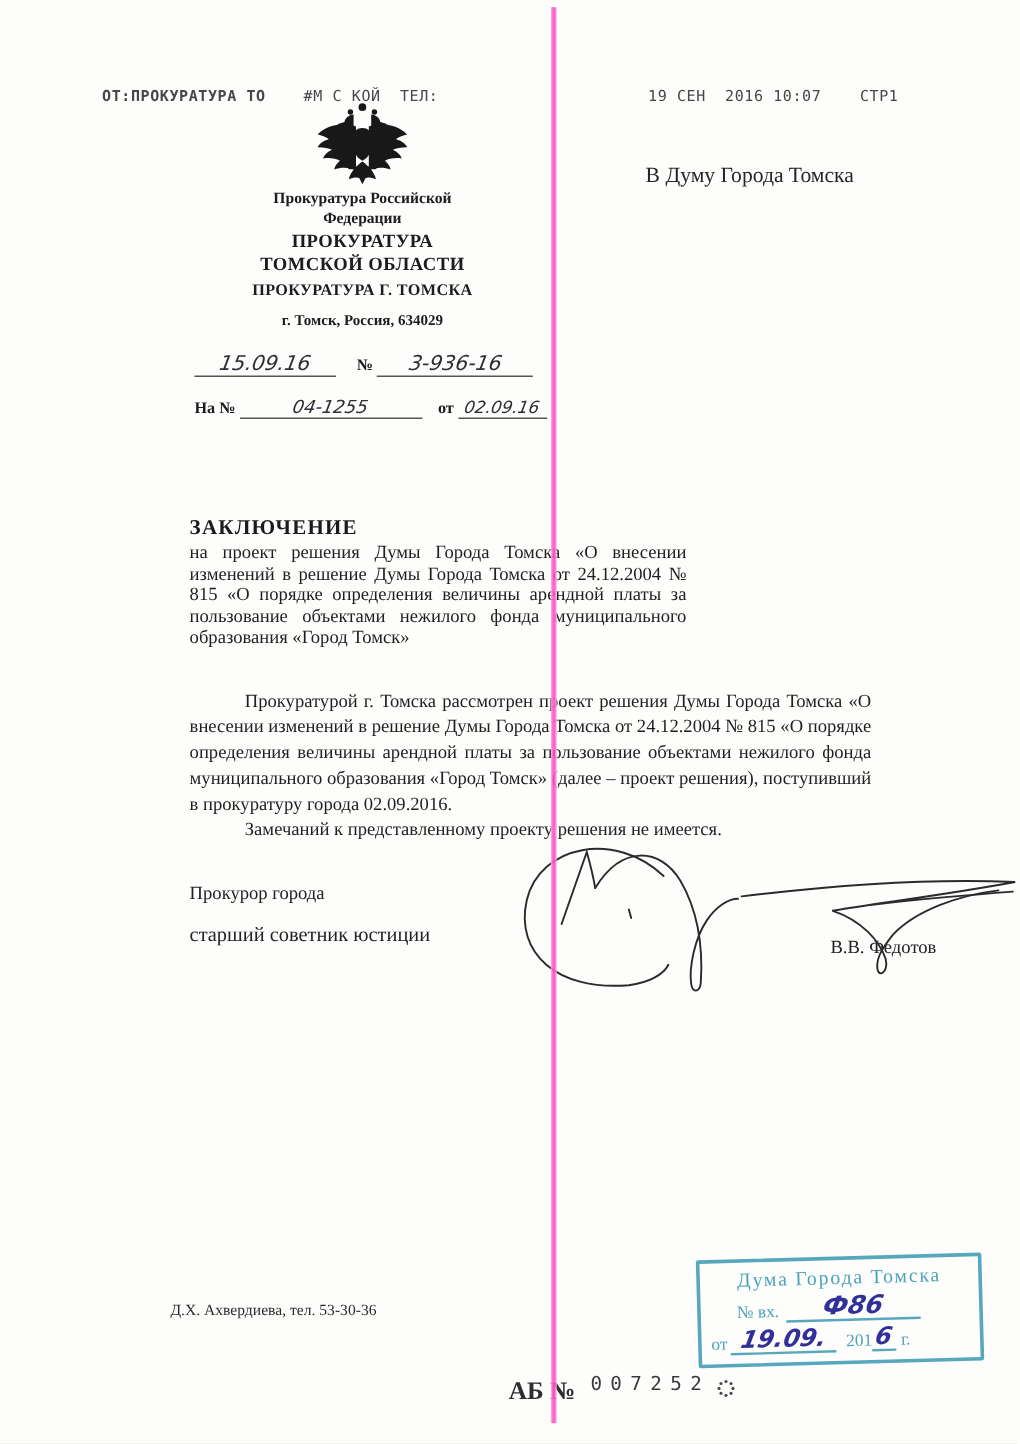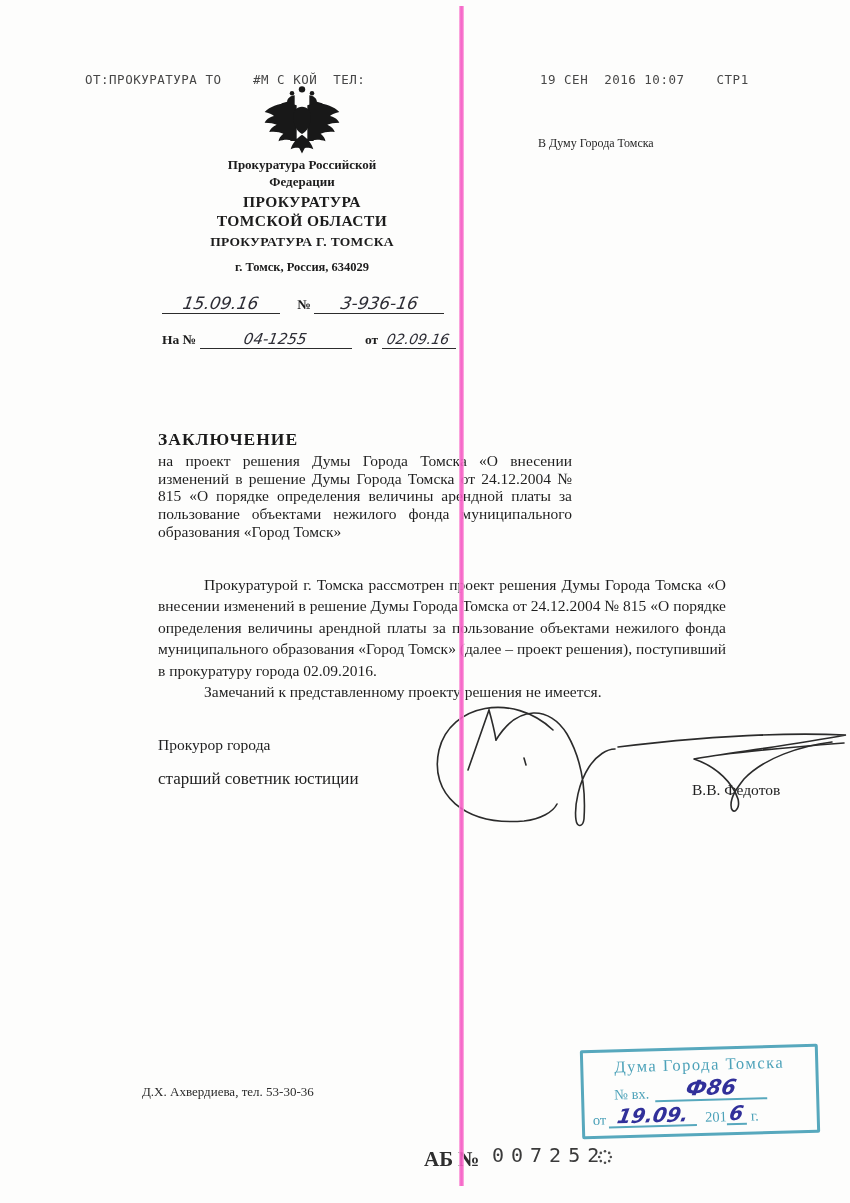--- a/index.html
+++ b/index.html
@@ -38,21 +38,21 @@
     font-style: italic;
     color: #2e2e36;
     transform: skewX(-10deg);
     display: inline-block;
   }
   .uline { border-bottom: 1.6px solid #2c2c2c; display: inline-block; text-align: center; }
   .reqline { font-size: 13.5px; color: #1c1c1c; }
   .reqline .printed { font-weight: bold; }
 
   
-  .recipient { left: 538px; top: 136px; font-size: 12px; color: #262626; }
+  .recipient { left: 538px; top: 136px; font-size: 18px; color: #262626; }
 
   
   .doc-title { left: 158px; top: 429px; font-size: 17.5px; font-weight: bold; letter-spacing: 1px; color: #1a1a1a; }
   .doc-subtitle {
     left: 158px; top: 452px; width: 414px;
     font-size: 15.5px; line-height: 1.14; text-align: justify; color: #1f1f1f;
   }
   .doc-body { left: 158px; top: 574px; width: 568px; font-size: 15.5px; line-height: 1.38; text-align: justify; color: #1f1f1f; }
   .doc-body p { text-indent: 46px; }
 
@@ -80,38 +80,38 @@
     font-family: "DejaVu Sans", sans-serif;
     font-style: italic;
     color: #31309a;
     transform: skewX(-12deg);
     display: inline-block;
     font-weight: bold;
   }
 
   
   .form-series { left: 424px; top: 1147px; font-size: 21px; font-weight: bold; color: #2e2e2e; }
-  .form-value  { left: 492px; top: 1143px; font-family: "DejaVu Sans Mono", monospace; font-size: 20px; letter-spacing: 7px; color: #3a3a3a; }
+  .form-value  { left: 492px; top: 1143px; font-family: "DejaVu Sans Mono", monospace; font-size: 16px; letter-spacing: 7px; color: #3a3a3a; }
 
   
   .pink-line {
     left: 459px; top: 6px; width: 5px; height: 1180px;
     background: linear-gradient(to right, #fcb4e2, #f558c3 35%, #f558c3 65%, #fcb4e2);
     z-index: 30;
     opacity: 0.9;
   }
 
   svg { display: block; }
 </style>
 </head>
 <body>
 
 <div class="page">
 
-  <div class="abs fax" style="left:85px; top:72px;">ОТ:ПРОКУРАТУРА ТО</div>
+  <div class="abs fax" style="left:85px; top:72px;font-weight:bold;">ОТ:ПРОКУРАТУРА ТО</div>
   <div class="abs fax" style="left:253px; top:72px;">#М С КОЙ  ТЕЛ:</div>
   <div class="abs fax" style="left:540px; top:72px;">19 СЕН  2016 10:07    СТР1</div>
 
   <div class="abs" style="left:261px; top:84px;">
     <svg width="82" height="72" viewBox="0 0 60 54" fill="#181818">
       <circle cx="30" cy="4" r="2.4"></circle>
       <circle cx="22.5" cy="7" r="1.7"></circle>
       <circle cx="37.5" cy="7" r="1.7"></circle>
 
       <path d="M24.5 8.5 c-3.2 0.3 -5.5 2.4 -5.7 4.8 l-4.6 1.4 4.8 1.8 c0.6 2.4 2.8 3.6 5.5 3.6 z"></path>

